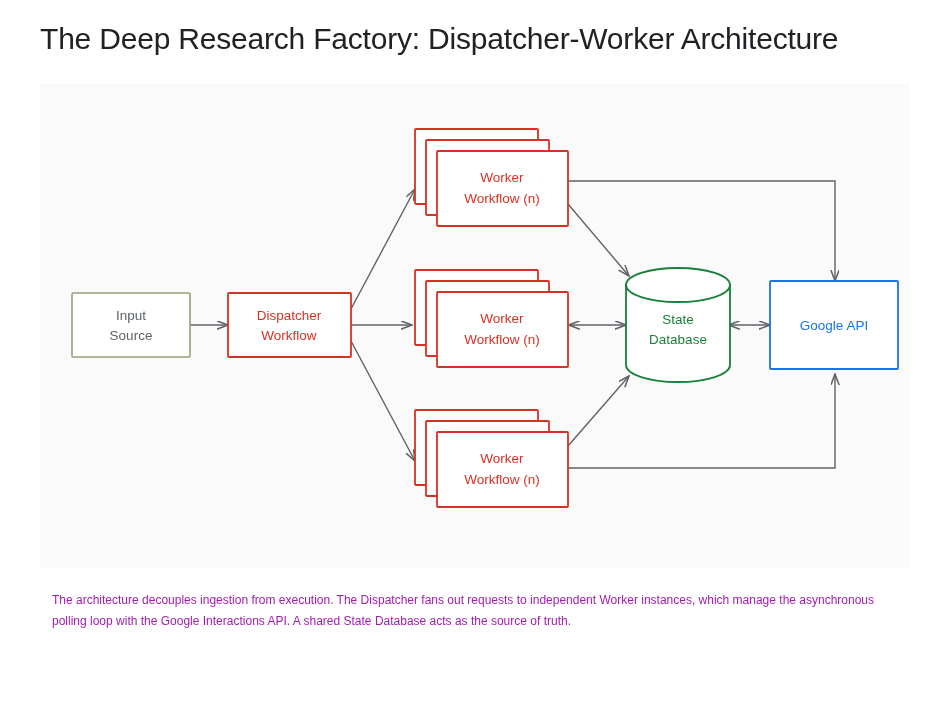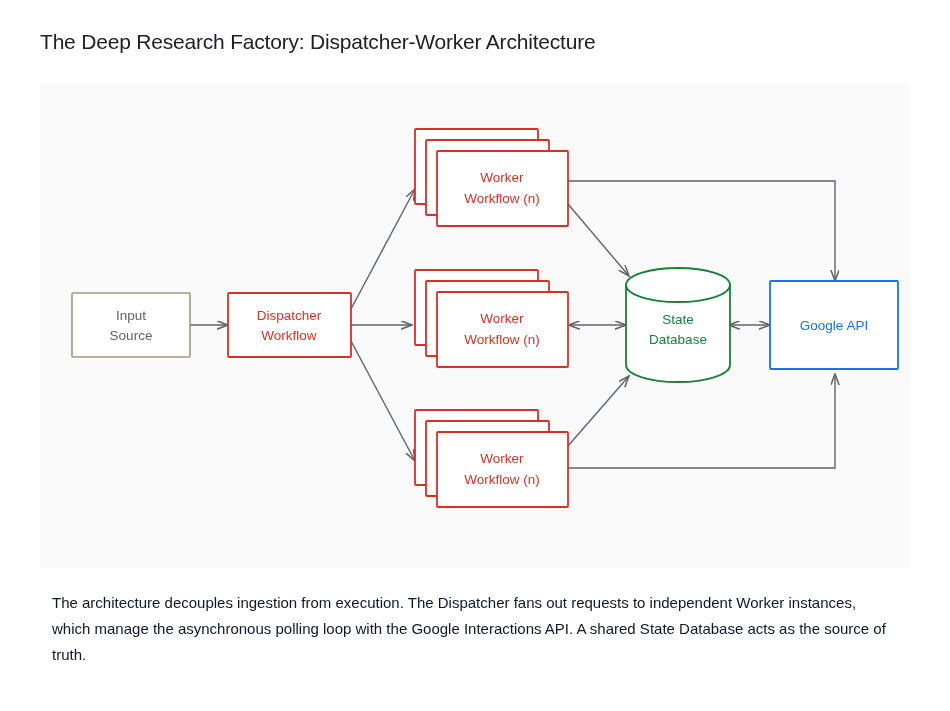--- a/index.html
+++ b/index.html
@@ -12,43 +12,42 @@
     height: 711px;
     font-family: "Liberation Sans", sans-serif;
     color: #202124;
     position: relative;
     overflow: hidden;
   }
   .page-title {
     position: absolute;
     left: 40px;
     top: 22px;
-    font-size: 21px;
+    font-size: 30px;
     font-weight: 400;
     letter-spacing: -0.2px;
     color: #202124;
     white-space: nowrap;
-    margin-top: 8px;
   }
   .diagram-panel {
     position: absolute;
     left: 40px;
     top: 84px;
     width: 870px;
     height: 484px;
     background: #fafafa;
   }
   .caption {
     position: absolute;
     left: 52px;
     top: 590px;
     width: 840px;
-    font-size: 15px;
+    font-size: 12px;
     line-height: 1.72;
-    color: #0f172a;
+    color: #a21caf;
   }
 
   
   svg.diagram {
     position: absolute;
     left: 0;
     top: 0;
     width: 870px;
     height: 484px;
     display: block;

